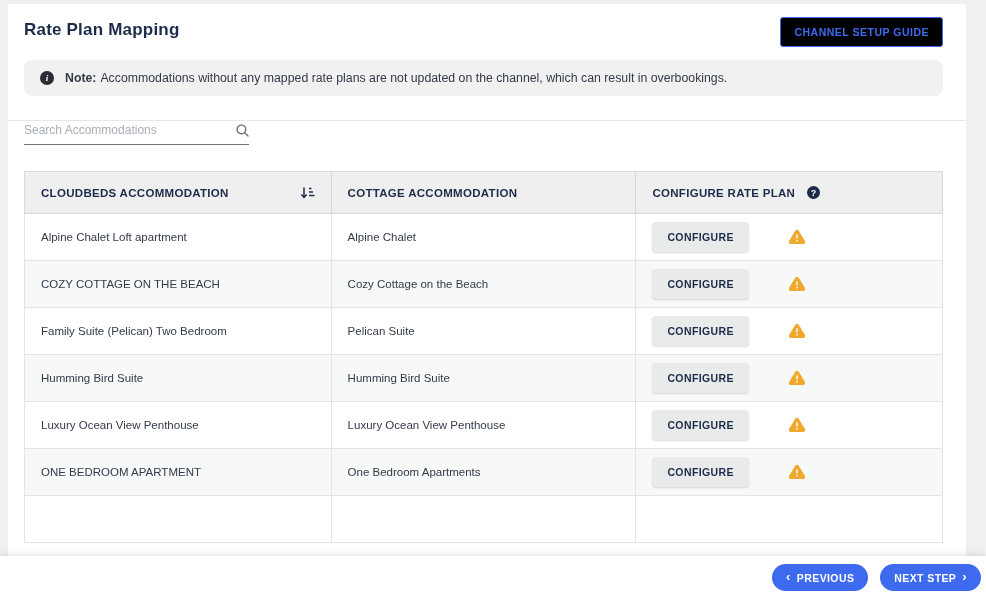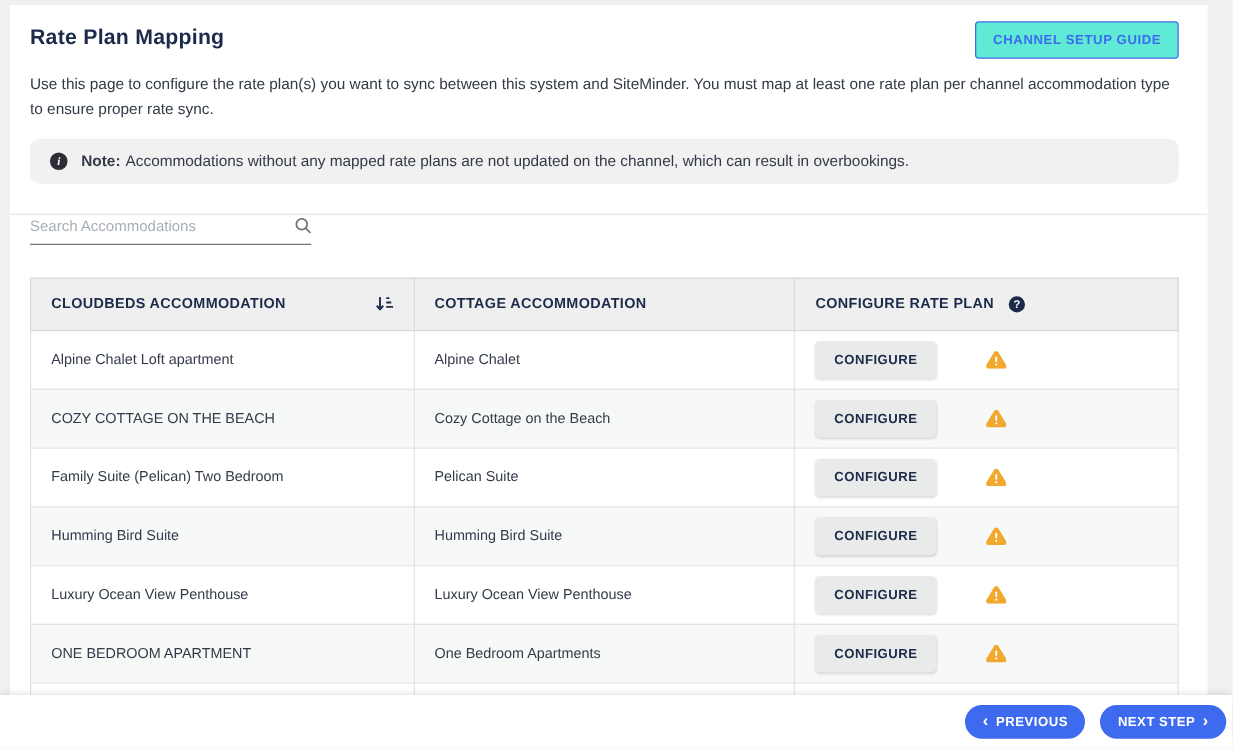--- a/index.html
+++ b/index.html
@@ -16,21 +16,21 @@
     width:958px; height:556px;
     background:#ffffff;
     overflow:hidden;
   }
   .content { padding:0 23px 0 16px; }
 
   
   .header-row { display:flex; justify-content:space-between; align-items:flex-start; padding-top:13px; }
   .page-title { font-size:17px; font-weight:bold; color:#1c2b4a; padding-top:3px; letter-spacing:0.2px; }
   .guide-btn {
-    border:1px solid #3e6af0; background:#5eead4; color:#3e6af0;
+    border:1px solid #3e6af0; background:#000000; color:#3e6af0;
     font-family:inherit; font-size:10.5px; font-weight:bold; letter-spacing:0.5px;
     padding:8px 13px; border-radius:3px; cursor:pointer;
   }
   .desc { margin-top:11px; font-size:12.3px; line-height:1.62; color:#333a47; max-width:920px; }
 
   .note-box {
     margin-top:13px; background:#f1f1f2; border-radius:8px;
     padding:11px 16px; font-size:12.3px; color:#333a47;
     display:flex; align-items:center; gap:11px;
   }
@@ -115,21 +115,20 @@
 </head>
 <body>
 
 <div class="panel">
   <div class="content">
     <div class="header-row">
       <div class="page-title">Rate Plan Mapping</div>
       <button class="guide-btn">CHANNEL SETUP GUIDE</button>
     </div>
 
-    <div class="desc">Use this page to configure the rate plan(s) you want to sync between this system and SiteMinder. You must map at least one rate plan per channel accommodation type to ensure proper rate sync.</div>
 
     <div class="note-box">
       <span class="info-icon">i</span>
       <span><b class="note-label">Note:</b><span>Accommodations without any mapped rate plans are not updated on the channel, which can result in overbookings.</span></span>
     </div>
   </div>
 
   <div class="divider"></div>
 
   <div class="content">

